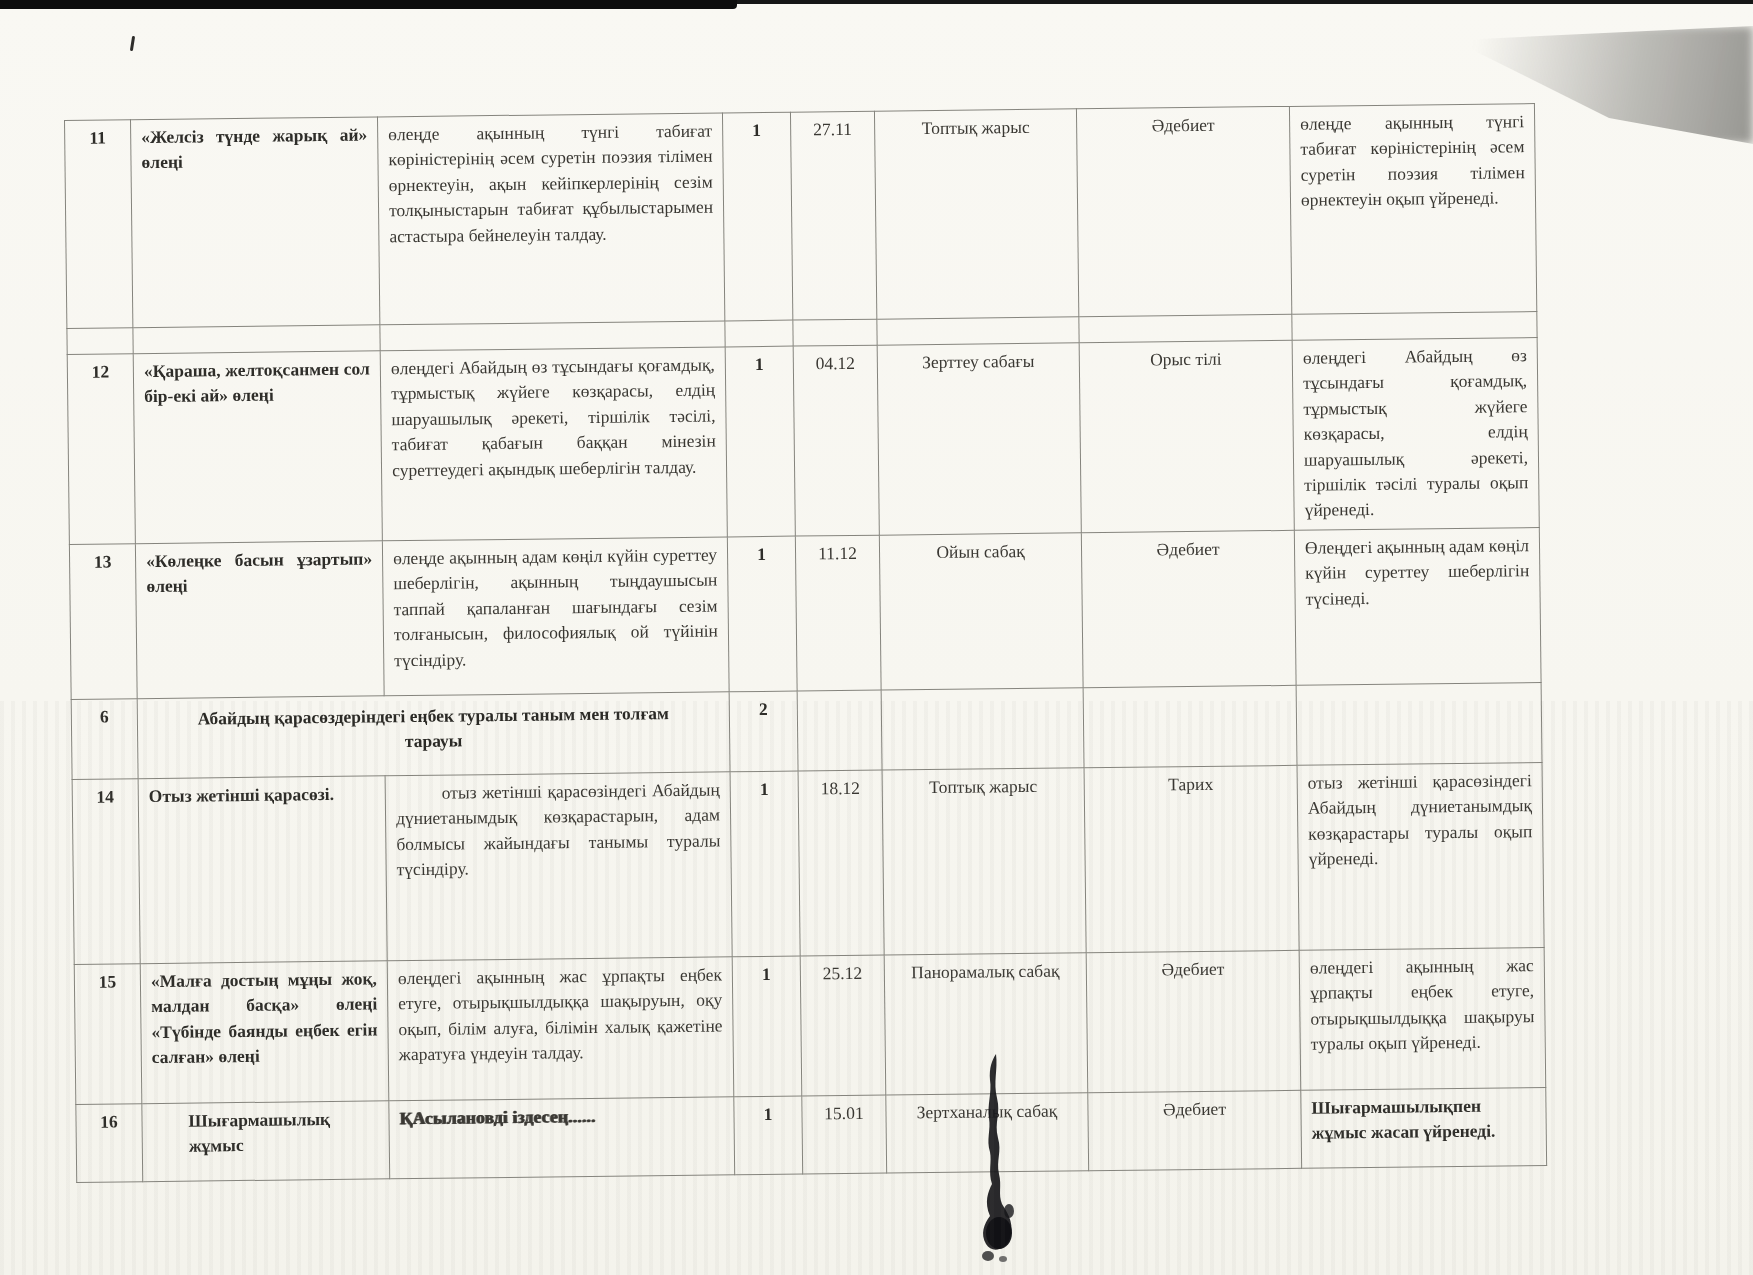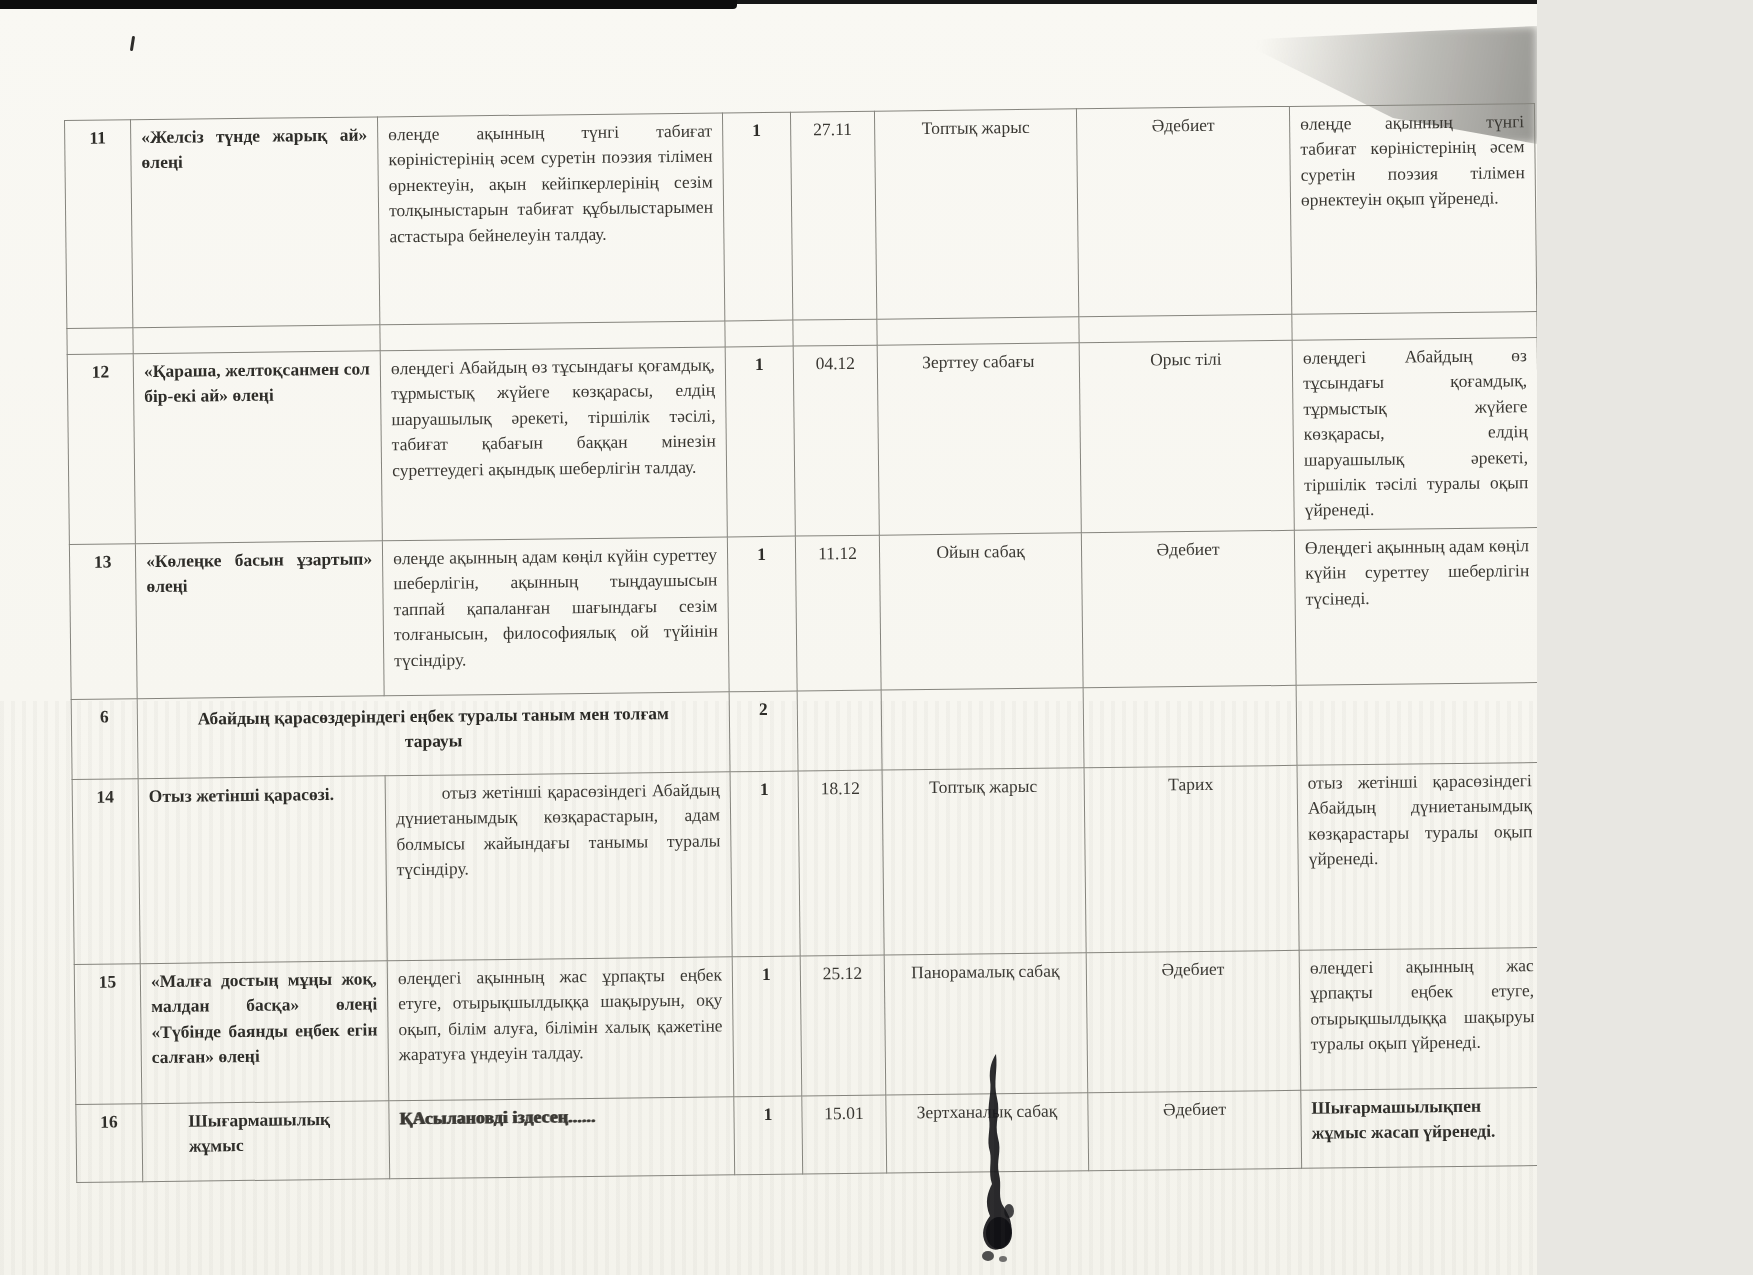--- a/index.html
+++ b/index.html
@@ -1,17 +1,17 @@
 <!DOCTYPE html>
 <html><head>
 <meta charset="utf-8">
 <style>
   html,body{margin:0;padding:0;background:#e8e7e2;}
   .page{
-    position:relative;width:1537px;height:1275px;overflow:hidden;
+    position:relative;width:1753px;height:1275px;overflow:hidden;
     background:
       linear-gradient(180deg,#f9f8f3 0%,#f7f6f0 55%,#f4f3ec 100%);
     font-family:"Liberation Serif","DejaVu Serif",serif;
     color:#35332e;
   }
   .page::after{ 
     content:"";position:absolute;left:0;top:55%;width:100%;height:45%;
     background:repeating-linear-gradient(90deg,rgba(120,118,110,.05) 0 4px,rgba(0,0,0,0) 4px 11px);
     pointer-events:none;
   }

